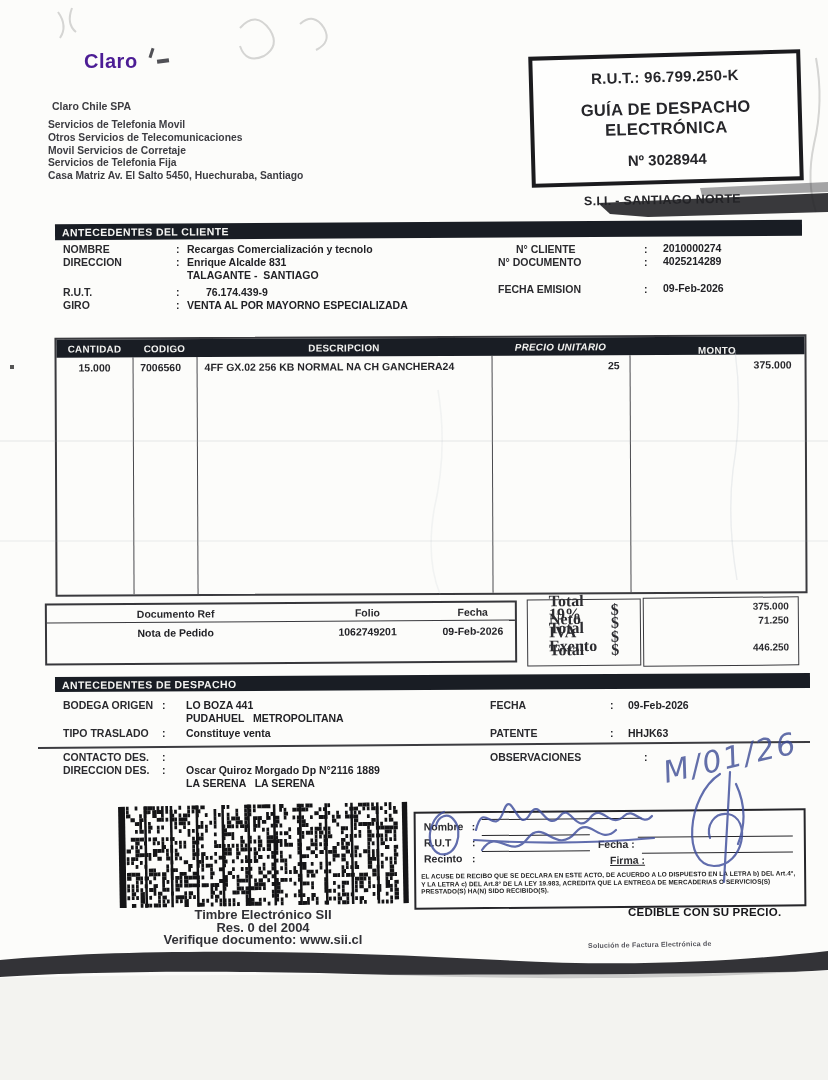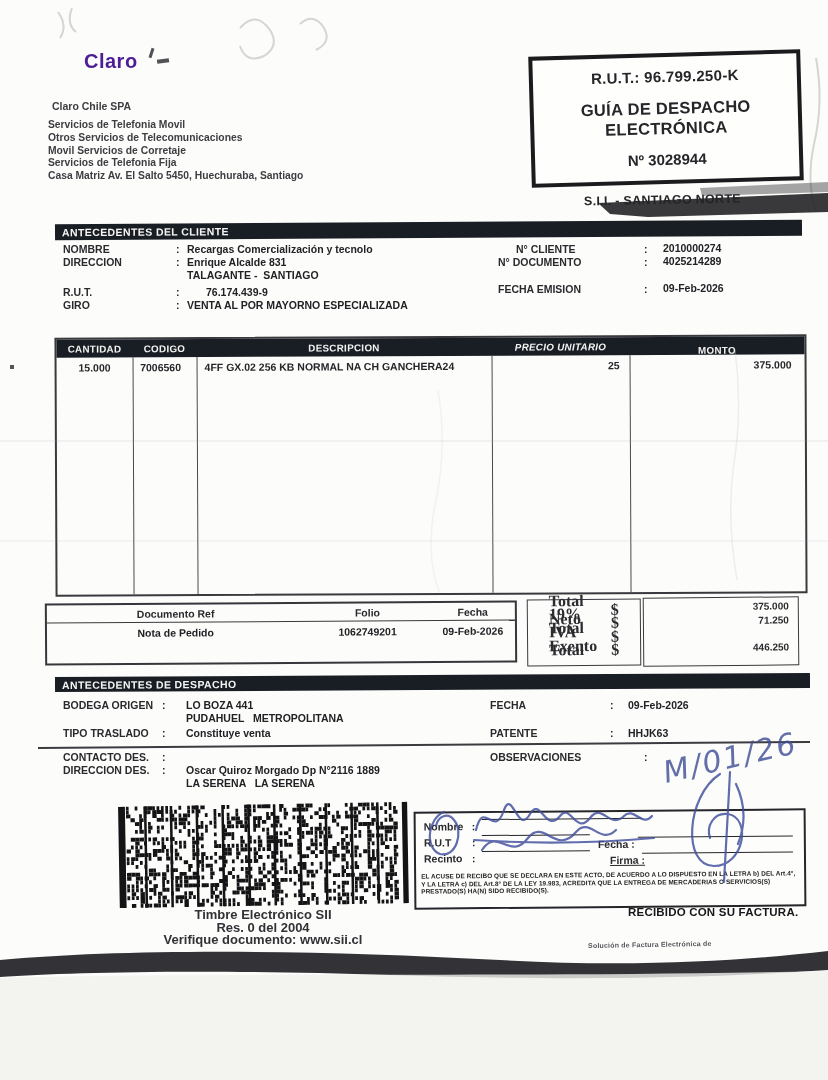--- a/index.html
+++ b/index.html
@@ -1035,21 +1035,21 @@
     <div class="r-line" style="left:222px;top:25px;width:155px;"></div>
 
     <div class="abs lbl" style="left:8px;top:39px;">Recinto</div>
     <div class="abs colon" style="left:56px;top:39px;">:</div>
     <div class="r-line" style="left:66px;top:38px;width:108px;"></div>
     <div class="abs lbl" style="left:194px;top:42px;text-decoration:underline;">Firma :</div>
     <div class="r-line" style="left:226px;top:41px;width:151px;"></div>
 
     <div id="legal" class="abs" style="left:5px;top:59px;width:378px;">EL ACUSE DE RECIBO QUE SE DECLARA EN ESTE ACTO, DE ACUERDO A LO DISPUESTO EN LA LETRA b) DEL Art.4°, Y LA LETRA c) DEL Art.8° DE LA LEY 19.983, ACREDITA QUE LA ENTREGA DE MERCADERIAS O SERVICIOS(S) PRESTADO(S) HA(N) SIDO RECIBIDO(S).</div>
   </div>
-  <div id="cedible" class="abs" style="left:628px;top:906px;">RECIBIDO CON SU FACTURA.</div>
+  <div id="cedible" class="abs" style="left:628px;top:906px;">CEDIBLE CON SU PRECIO.</div>
 
   <div id="hand-date" class="abs" style="left:662px;top:740px;">M/01/26</div>
   <svg class="abs" style="left:414px;top:770px;z-index:9;pointer-events:none;" width="400" height="140" viewBox="0 0 400 140">
     <g fill="none" stroke="#3f4e9c" stroke-width="2.2" opacity=".82" stroke-linecap="round">
       <path d="M30,42 C14,48 10,78 26,84 C42,88 50,62 40,50 C34,42 24,46 22,56"></path>
       <path d="M62,60 C70,28 80,70 90,40 C98,18 104,66 116,44 C126,26 132,64 146,46 C156,32 162,66 176,48 C188,32 196,60 210,46 C220,36 228,58 238,46"></path>
       <path d="M68,80 C84,56 96,92 114,68 C130,48 142,86 162,62 C176,46 186,76 202,60"></path>
       <path d="M60,70 q90,6 180,-2"></path>
       <path d="M306,4 C272,26 268,96 300,96 C330,96 338,48 314,44 C300,42 292,56 296,68"></path>
       <path d="M316,2 C314,40 312,80 310,112"></path>

